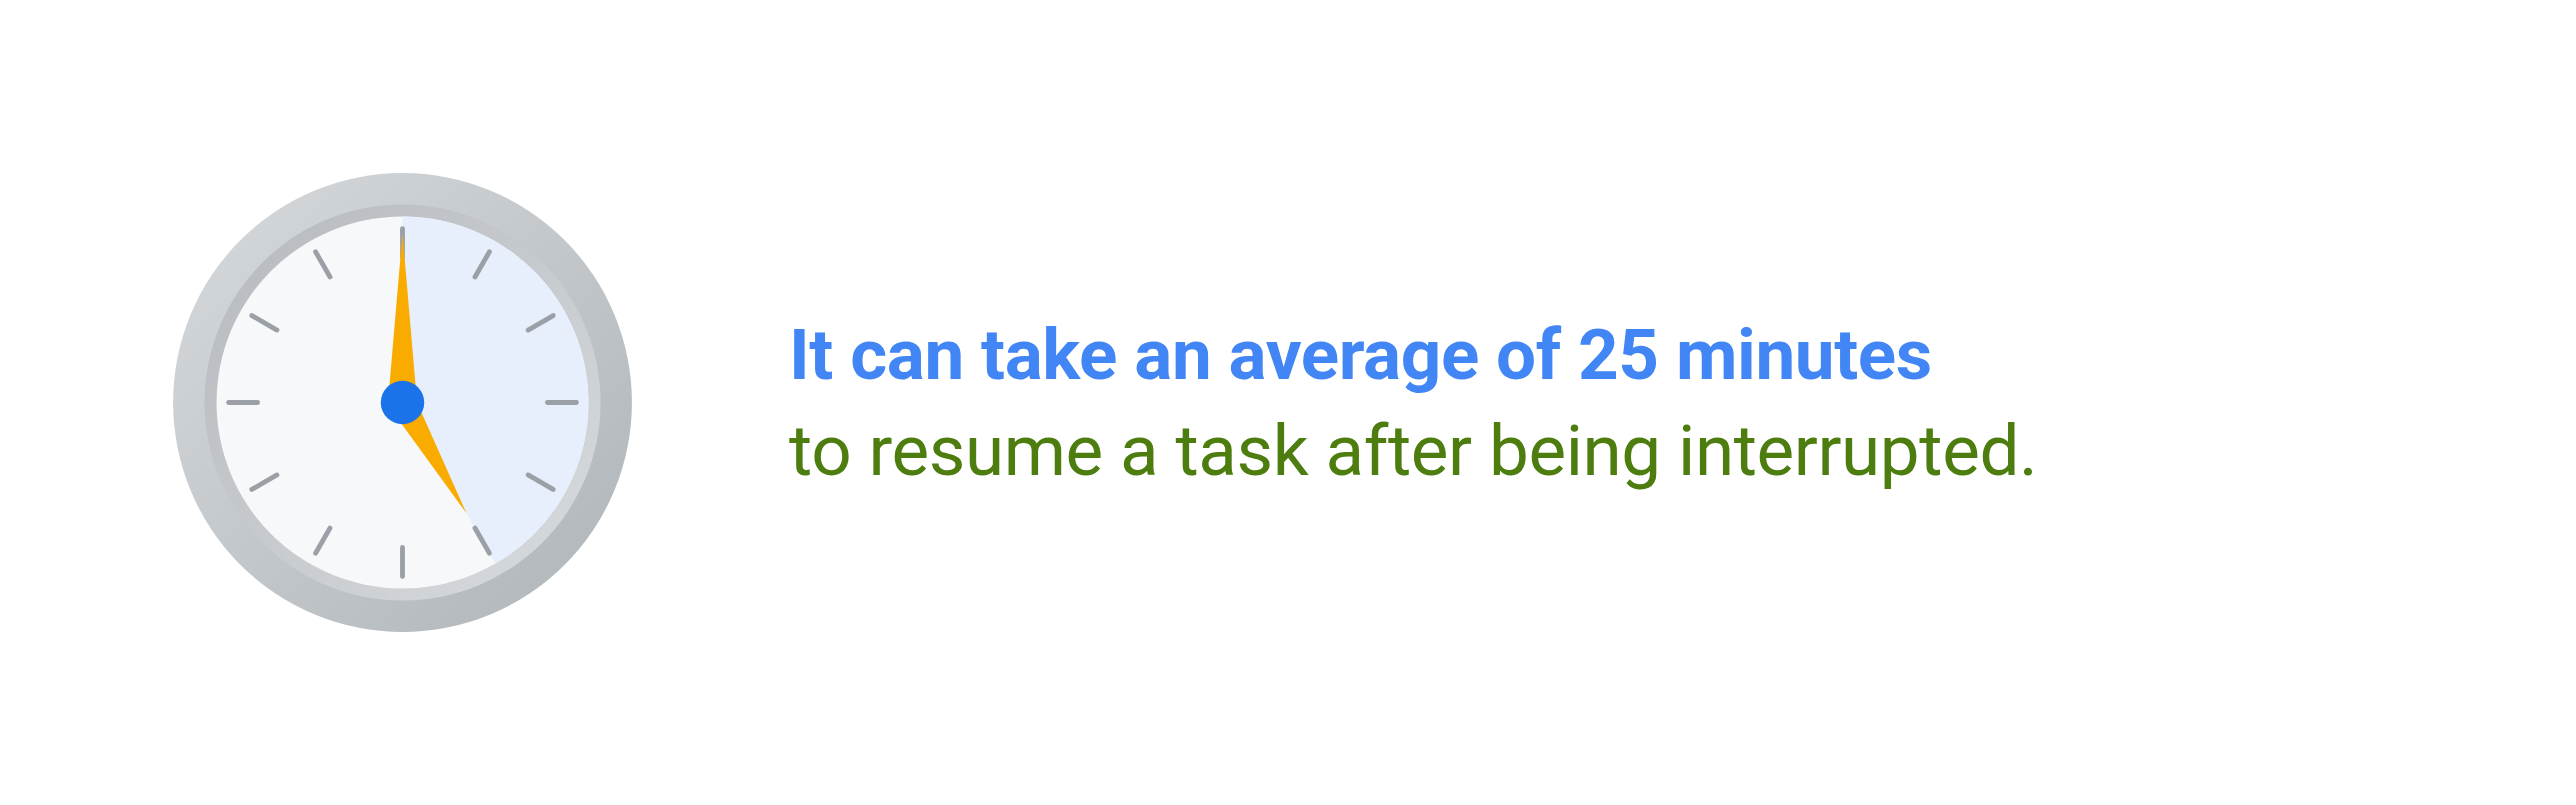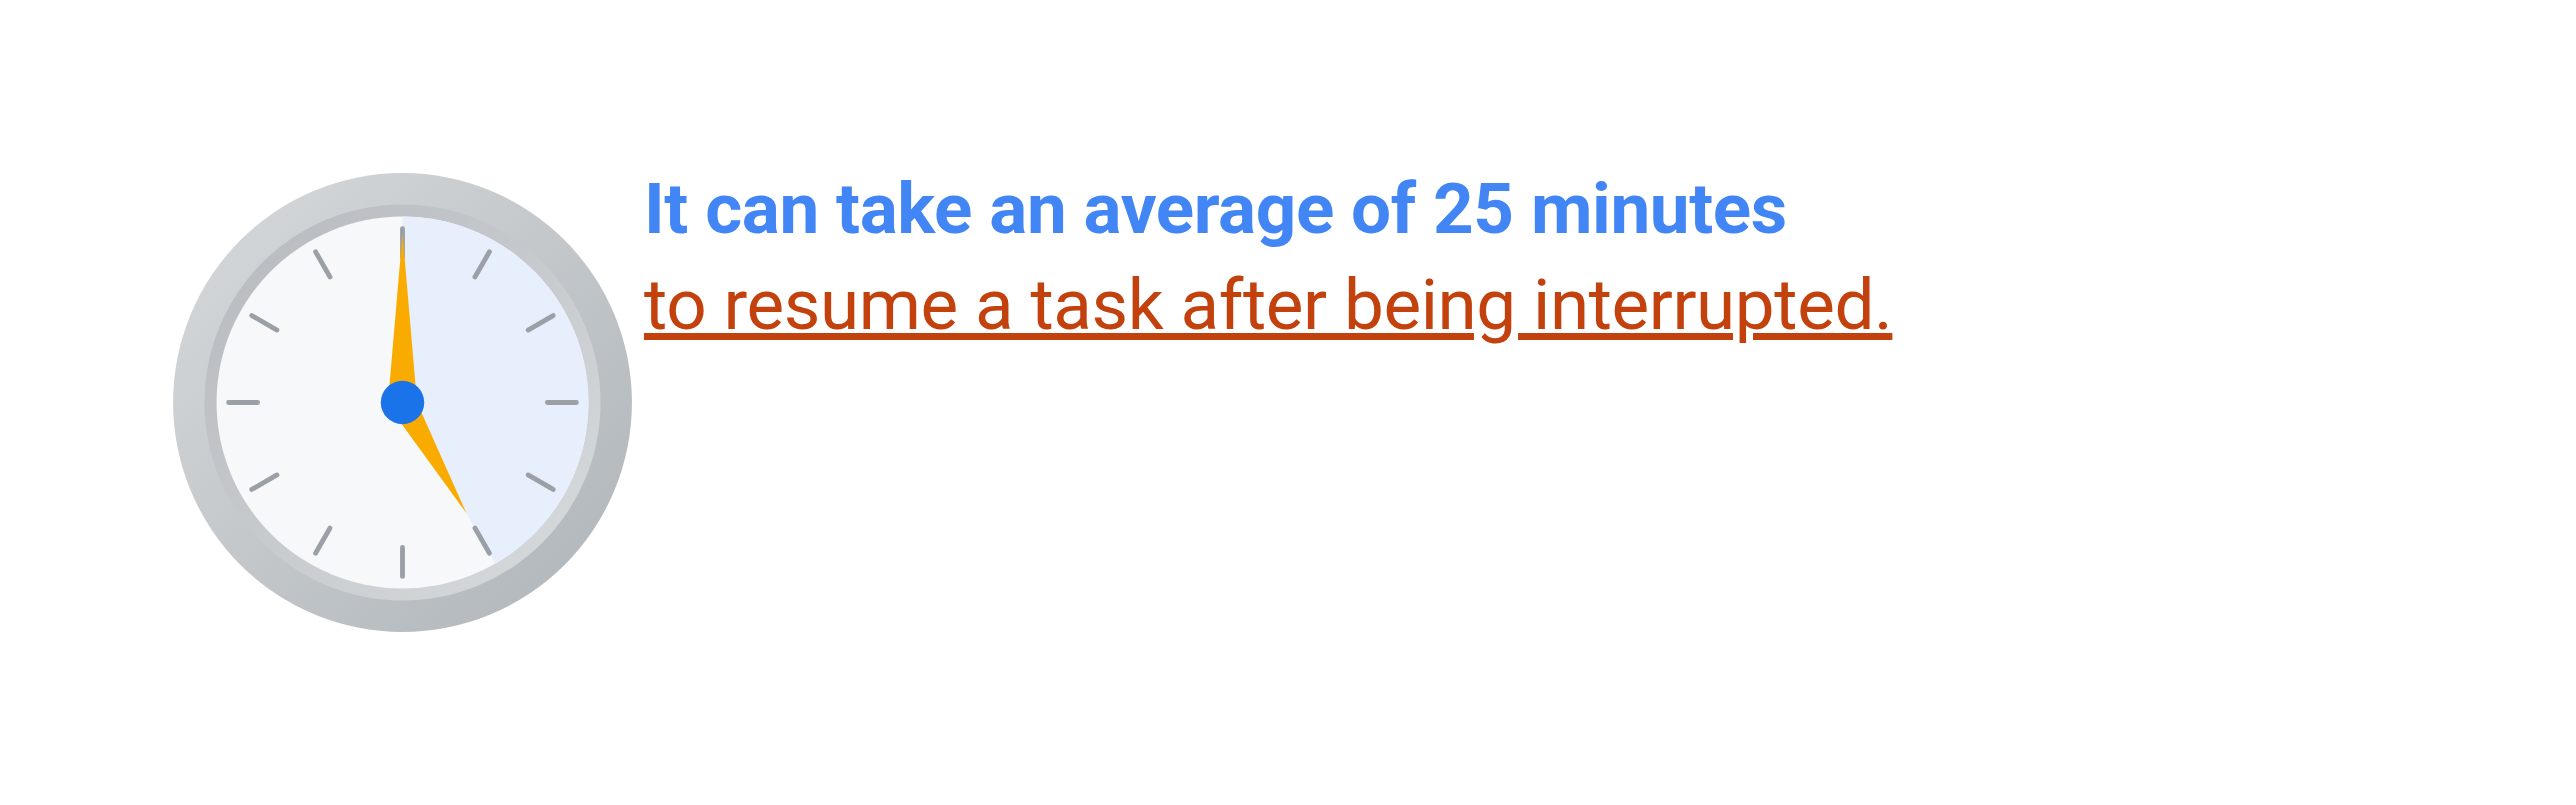--- a/index.html
+++ b/index.html
@@ -11,39 +11,40 @@
       font-family: 'Roboto', 'Helvetica Neue', Arial, sans-serif;
       background: #ffffff;
       width: 2576px;
       height: 805px;
       display: flex;
       align-items: center;
       padding-left: 161px;
     }
     .container {
       display: flex;
+      align-items: center;
+      gap: 145px;
     }
     .clock-wrap {
       width: 483px;
       height: 483px;
       position: relative;
     }
     .text-block {
       font-size: 71px;
       line-height: 1.35;
       letter-spacing: -0.4px;
     }
     .headline {
       color: #4285f4;
       font-weight: 700;
     }
     .subline {
-      color: #c2410c;
+      color: #4d7c0f;
       font-weight: 400;
-      text-decoration: underline;
     }
   </style>
 </head>
 <body>
 
 <div class="container">
   <div class="clock-wrap">
     <svg viewBox="0 0 200 200" width="483" height="483">
 
       <defs>

